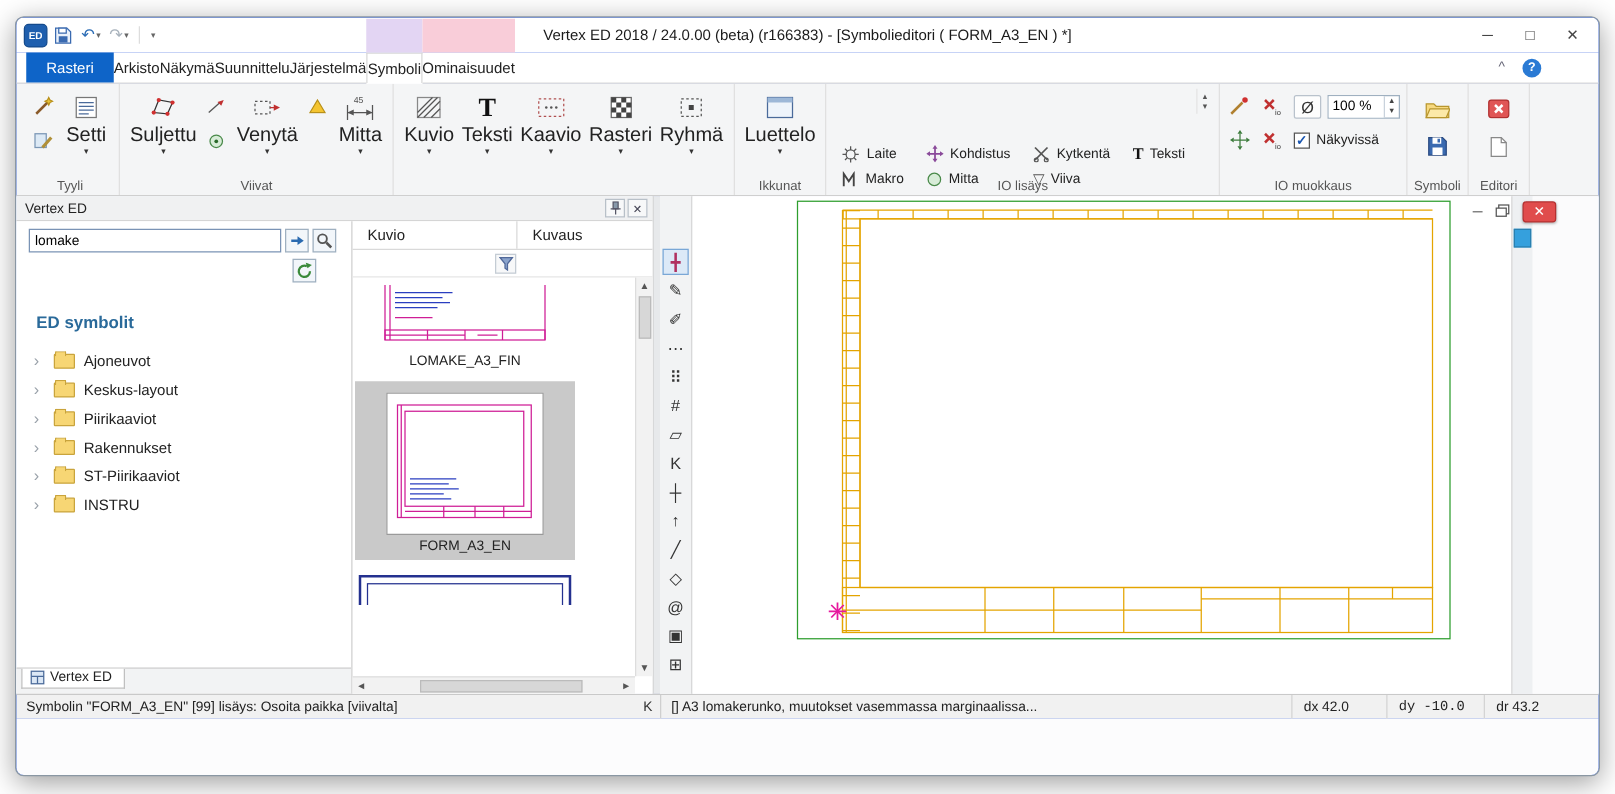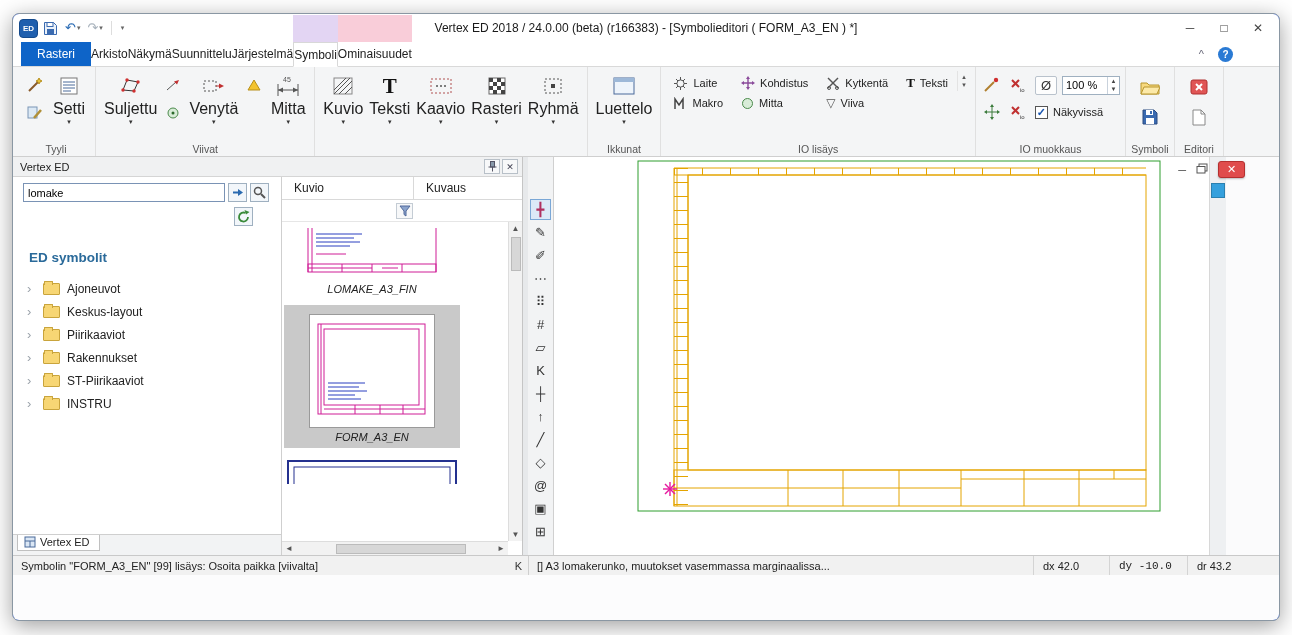--- a/index.html
+++ b/index.html
@@ -38,21 +38,21 @@
   .rgroup { position:relative; display:flex; align-items:flex-start; padding:4px 5px 16px 5px; border-right:1px solid #e0e0e0; }
   .rgroup-label { position:absolute; bottom:1px; left:0; right:0; text-align:center; font-size:10.5px; color:#555; }
   .rbtn-lg { display:flex; flex-direction:column; align-items:center; gap:1px; padding:2px 3px; min-width:42px; }
   .ric { height:26px; display:flex; align-items:center; justify-content:center; }
   .rlb { font-size:16px; color:#222; white-space:nowrap; }
   .caret { font-size:7px; color:#333; line-height:6px; }
   .rcol-sm { display:flex; flex-direction:column; gap:8px; padding:4px 2px; align-items:center; justify-content:flex-start; }
   .rsm { display:flex; align-items:center; justify-content:center; width:22px; height:20px; }
   .tIcon { font-family:"Liberation Serif",serif; font-weight:bold; font-size:21px; color:#111; }
   .tIconSm { font-family:"Liberation Serif",serif; font-weight:bold; font-size:13px; color:#111; }
-  .iogrid { display:grid; grid-auto-flow:column; grid-template-rows:repeat(2,1fr); column-gap:4px; align-content:center; padding-top:2px; }
+  .iogrid { display:grid; grid-auto-flow:column; grid-template-rows:repeat(2,1fr); column-gap:4px; align-content:center; padding-top:2px;margin-top:40px; }
   .iobtn { display:flex; align-items:center; gap:5px; padding:2px 7px; font-size:11px; white-space:nowrap; }
   .ioscroll { width:13px; display:flex; flex-direction:column; justify-content:space-between; align-items:center; border-left:1px solid #e3e3e3; margin-left:2px; padding:2px 0; }
   .ioscroll span { font-size:7px; color:#555; }
   .iorows { display:flex; flex-direction:column; gap:7px; padding-top:4px; }
   .iorow { display:flex; align-items:center; gap:5px; }
   .flatbtn { border:1px solid #b9c2cc; background:#fdfdfd; border-radius:2px; display:flex; align-items:center; justify-content:center; }
   .diabtn { width:22px; height:19px; font-size:13px; color:#333; }
   .zoombox { display:flex; border:1px solid #9fb0c0; background:#fff; height:19px; }
   .zoominput { width:44px; border:none; font-size:11px; padding:0 3px; font-family:"Liberation Sans",sans-serif; }
   .spincol { display:flex; flex-direction:column; width:12px; border-left:1px solid #c9d2dc; }
@@ -81,21 +81,21 @@
   .bottom-tabbar { height:21px; border-top:1px solid #cfcfcf; background:#f2f3f4; display:flex; align-items:flex-start; padding-left:4px; }
   .bottom-tab { display:flex; align-items:center; gap:4px; background:#fff; border:1px solid #c0c0c0; border-top:none; padding:1px 9px 2px 6px; font-size:11px; }
   
   .list-pane { flex:1; border-left:1px solid #cfcfcf; display:flex; flex-direction:column; background:#fff; position:relative; }
   .list-colheaders { height:23px; display:flex; border-bottom:1px solid #d9d9d9; font-size:12px; }
   .list-colheaders .col { display:flex; align-items:center; padding-left:12px; }
   .col-nimi { width:132px; border-right:1px solid #d9d9d9; }
   .col-kuvaus { flex:1; }
   .filter-row { height:22px; border-bottom:1px solid #e6e6e6; position:relative; }
   .funnelbtn { position:absolute; left:114px; top:3px; width:17px; height:16px; border:1px solid #c4ccd4; background:#f7f8f9; display:flex; align-items:center; justify-content:center; }
-  .list-body { flex:1; overflow:hidden; padding:6px 16px 0 2px; position:relative;font-style:italic; }
+  .list-body { flex:1; overflow:hidden; padding:6px 16px 0 2px; position:relative; }
   .litem { width:176px; display:flex; flex-direction:column; align-items:center; margin-bottom:10px; }
   .litem .lname { font-size:11px; color:#222; margin-top:3px; }
   .litem.selected { background:#c9c9c9; padding:9px 4px 5px; }
   .thumbbox { width:126px; height:114px; background:#fff; border:1px solid #9a9a9a; display:flex; align-items:center; justify-content:center; }
   .partial3 { height:26px; overflow:hidden; align-items:flex-start; margin-bottom:0; }
   .vscroll { position:absolute; right:0; top:45px; bottom:14px; width:14px; background:#f2f2f2; border-left:1px solid #ddd; display:flex; flex-direction:column; align-items:center; }
   .vscroll .arr { height:13px; font-size:8px; color:#555; display:flex; align-items:center; }
   .vscroll .thumbv { width:10px; height:34px; background:#d7d7d7; border:1px solid #bbb; margin-top:2px; }
   .vscroll .sp { flex:1; }
   .hscroll { position:absolute; left:0; right:14px; bottom:0; height:14px; background:#f2f2f2; border-top:1px solid #ddd; display:flex; align-items:center; }

